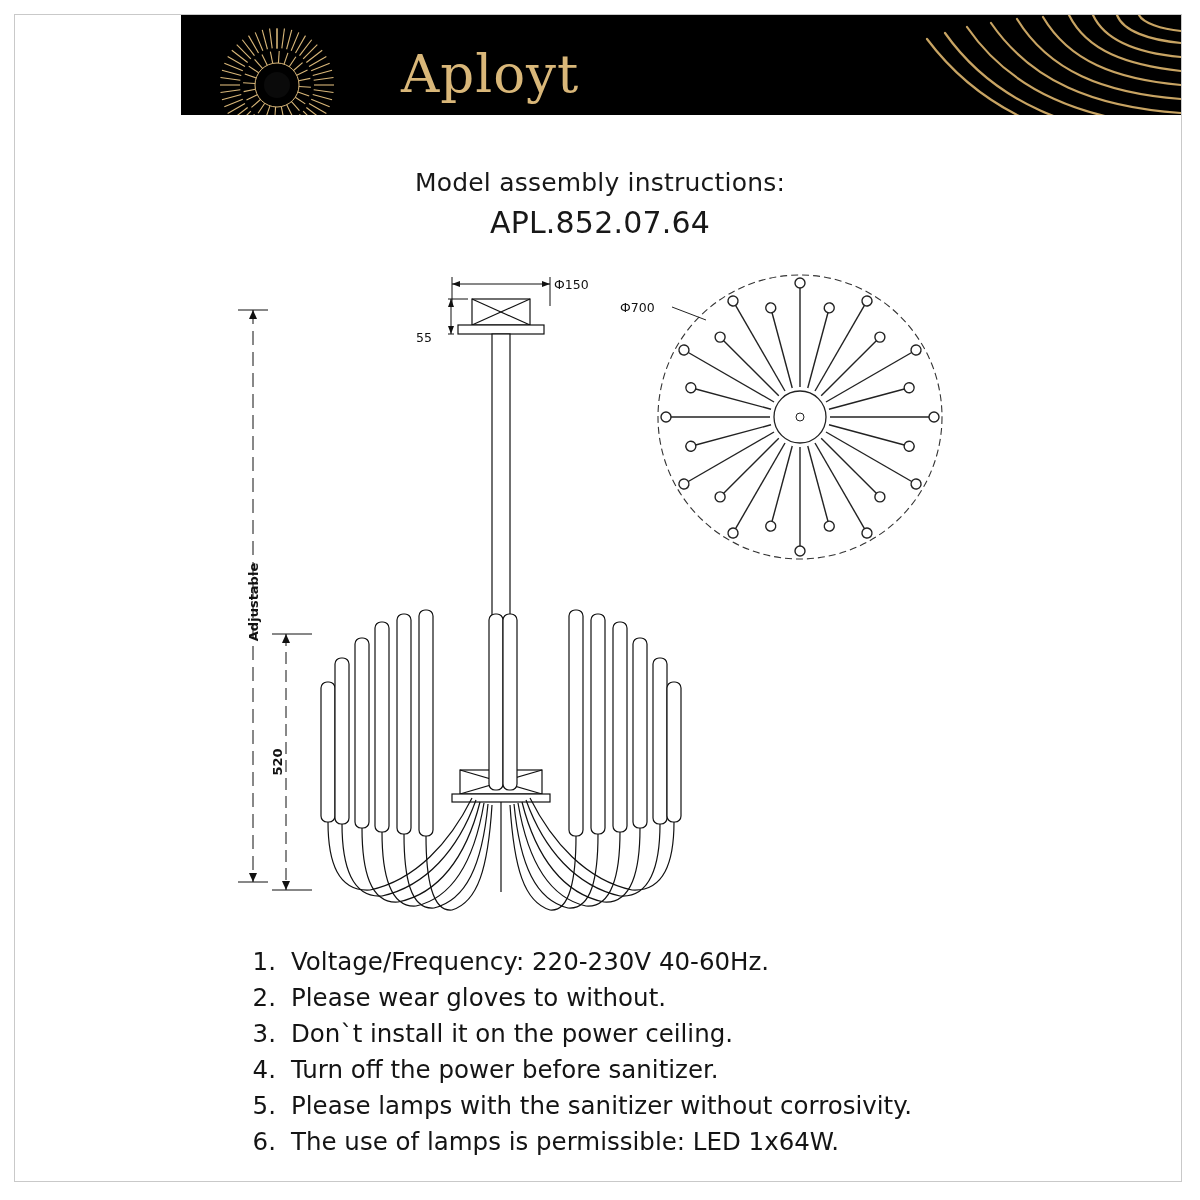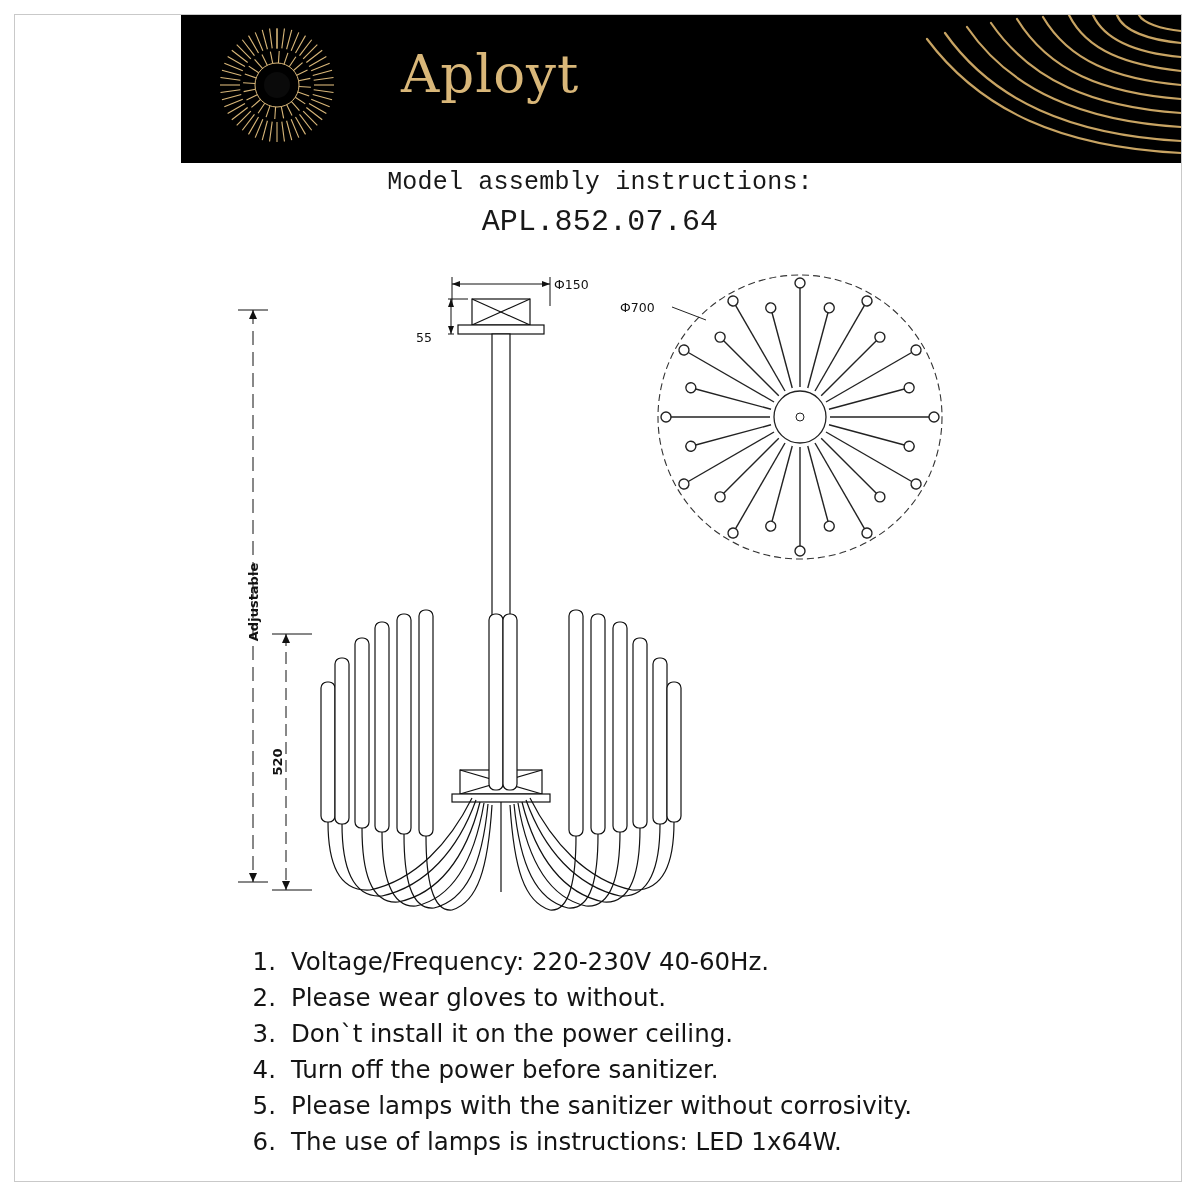--- a/index.html
+++ b/index.html
@@ -31,21 +31,21 @@
     box-sizing: border-box;
     pointer-events: none;
   }
 
   
   .banner {
     position: absolute;
     left: 181px;
     top: 15px;
     width: 1000px;
-    height: 148px;
+    height: 100px;
     background: #000000;
     overflow: hidden;
   }
   .banner-logo-mark {
     position: absolute;
     left: 36px;
     top: 10px;
     width: 120px;
     height: 120px;
   }
@@ -67,21 +67,20 @@
     height: 142px;
   }
 
   
   .title-block {
     position: absolute;
     left: 0;
     top: 168px;
     width: 1200px;
     text-align: center;
-    font-family: Liberation Mono, monospace;
   }
   .title-line1 {
     font-size: 25px;
     color: #181818;
     letter-spacing: 0.2px;
   }
   .title-line2 {
     margin-top: 8px;
     font-size: 30px;
     color: #181818;
@@ -460,18 +459,18 @@
     <div class="instr-row">
       <span class="instr-num">4.</span>
       <span class="instr-text">Turn off the power before sanitizer.</span>
     </div>
     <div class="instr-row">
       <span class="instr-num">5.</span>
       <span class="instr-text">Please lamps with the sanitizer without corrosivity.</span>
     </div>
     <div class="instr-row">
       <span class="instr-num">6.</span>
-      <span class="instr-text">The use of lamps is instructions: LED 1x64W.</span>
+      <span class="instr-text">The use of lamps is permissible: LED 1x64W.</span>
     </div>
 
   </div>
 
 </div>
 
 </body></html>

